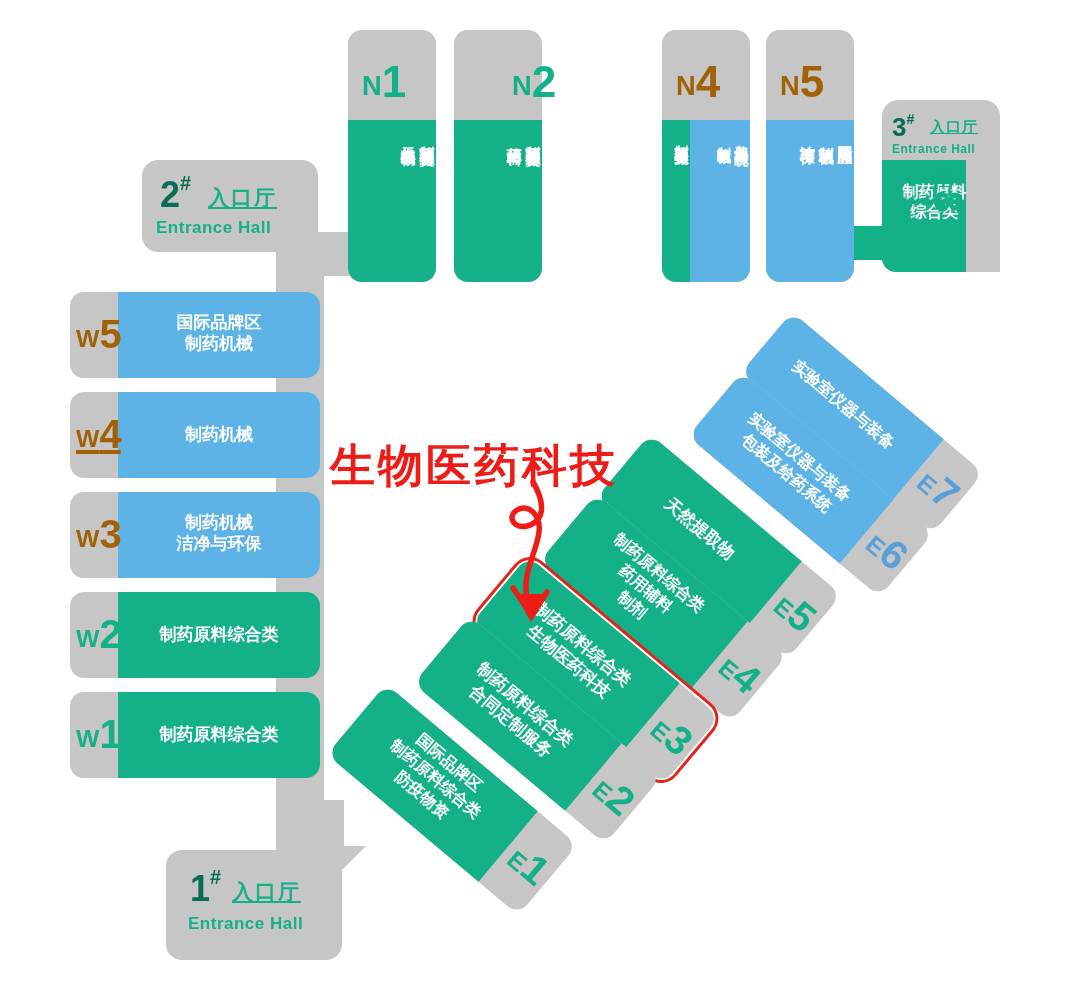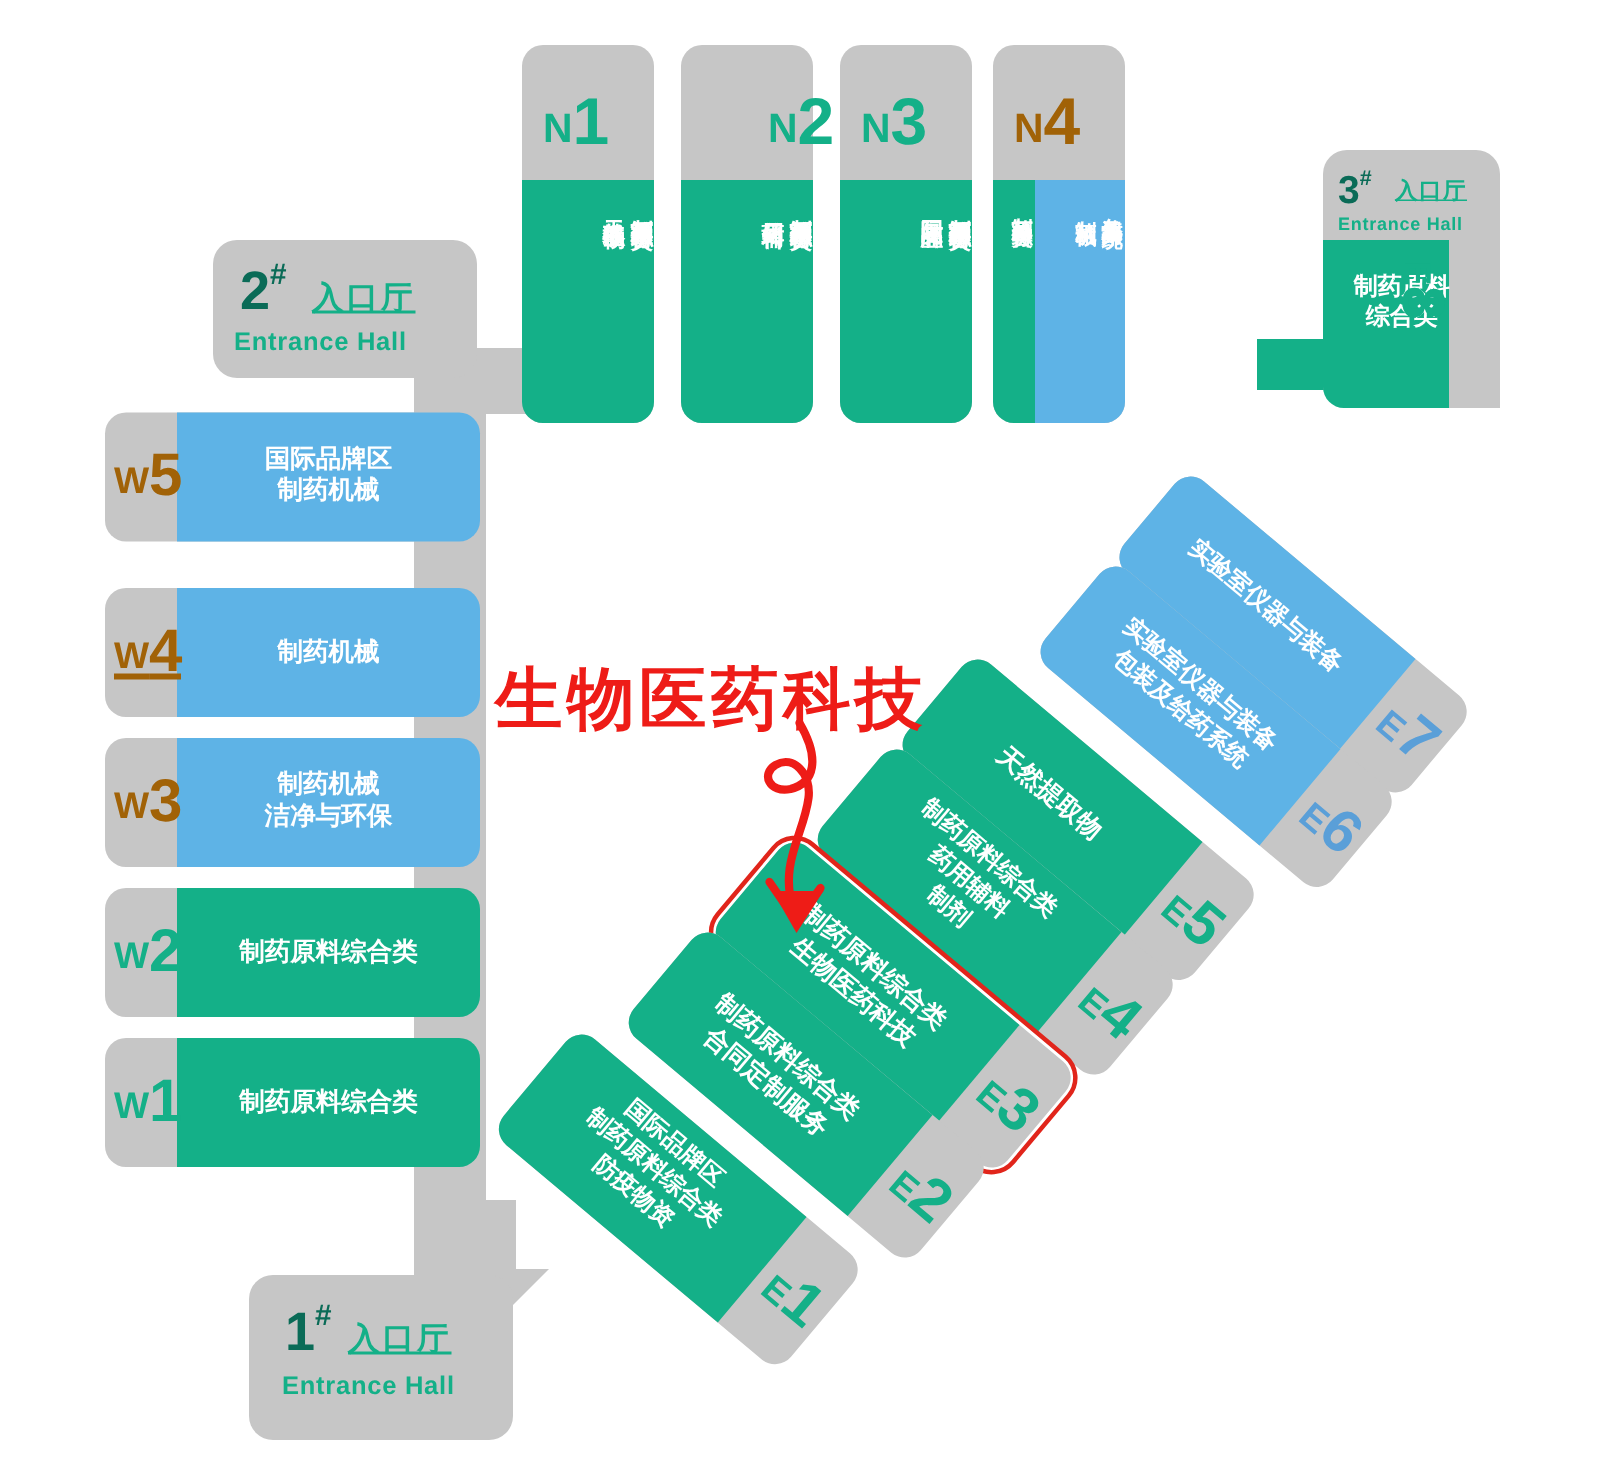--- a/index.html
+++ b/index.html
@@ -176,58 +176,59 @@
     <div class="fill green" style="left:0;top:90px;width:88px;height:162px;border-radius:0 0 14px 14px;"></div>
     <div class="code g" style="left:14px;top:30px;font-size:44px;margin-left:44px;">
       <span class="pre">N</span><span>2</span>
     </div>
     <div class="txt vtxt" style="left:0;top:104px;width:88px;font-size:15px;">
         <div>制药原料综合类</div>
         <div>药用辅料</div>
       </div>
   </div>
 
-  <div class="hall" style="left:560px;top:30px;width:88px;height:252px;">
-    <div class="plate" style="left:0;top:0;width:88px;height:252px;"></div>
-    <div class="fill green" style="left:0;top:90px;width:88px;height:162px;border-radius:0 0 14px 14px;"></div>
-    <div class="code g" style="left:14px;top:30px;font-size:44px;">
-      <span class="pre">N</span><span>3</span>
-    </div>
-    <div class="txt vtxt" style="left:0;top:104px;width:88px;font-size:15px;">
-        <div>制药原料综合类</div>
-        <div>国际品牌区</div>
-      </div>
-  </div>
 
   <div class="hall" style="left:662px;top:30px;width:88px;height:252px;">
     <div class="plate" style="left:0;top:0;width:88px;height:252px;"></div>
     <div class="fill green" style="left:0;top:90px;width:28px;height:162px;border-radius:0 0 0 14px;"></div>
     <div class="fill blue" style="left:28px;top:90px;width:60px;height:162px;border-radius:0 0 14px 0;"></div>
     <div class="code b" style="left:14px;top:30px;font-size:44px;">
       <span class="pre">N</span><span>4</span>
     </div>
     <div class="txt vtxt" style="left:0;top:104px;width:28px;font-size:14px;">
         <div>制药原料综合类</div>
       </div>
     <div class="txt vtxt" style="left:28px;top:104px;width:60px;font-size:14px;">
         <div>包装及给药系统</div>
         <div>制药机械</div>
       </div>
   </div>
 
+  <div class="hall" style="left:766px;top:30px;width:88px;height:252px;">
+    <div class="plate" style="left:0;top:0;width:88px;height:252px;"></div>
+    <div class="fill blue" style="left:0;top:90px;width:88px;height:162px;border-radius:0 0 14px 14px;"></div>
+    <div class="code b" style="left:14px;top:30px;font-size:44px;">
+      <span class="pre">N</span><span>5</span>
+    </div>
+    <div class="txt vtxt" style="left:0;top:104px;width:88px;font-size:15px;">
+        <div>国际品牌区</div>
+        <div>制药机械</div>
+        <div>洁净与环保</div>
+      </div>
+  </div>
 
   <div class="entrance" style="left:142px;top:160px;width:176px;height:92px;">
     <div class="ent-num" style="left:18px;top:14px;font-size:36px;">
       <span>2</span><span class="hash">#</span>
     </div>
     <div class="ent-cn" style="left:66px;top:24px;font-size:21px;">入口厅</div>
     <div class="ent-en" style="left:14px;top:58px;font-size:17px;">Entrance Hall</div>
   </div>
 
-  <div class="hall" style="left:70px;top:275px;width:260px;height:86px;">
+  <div class="hall" style="left:70px;top:292px;width:260px;height:86px;">
     <div class="plate" style="left:0;top:0;width:250px;height:86px;"></div>
     <div class="fill blue" style="left:48px;top:0;width:202px;height:86px;border-radius:0 14px 14px 0;"></div>
     <div class="code b" style="left:6px;top:22px;font-size:40px;">
       <span class="pre">W</span><span>5</span>
     </div>
     <div class="txt" style="left:48px;top:20px;width:202px;font-size:17px;">
         <div>国际品牌区</div>
         <div>制药机械</div>
       </div>
   </div>

